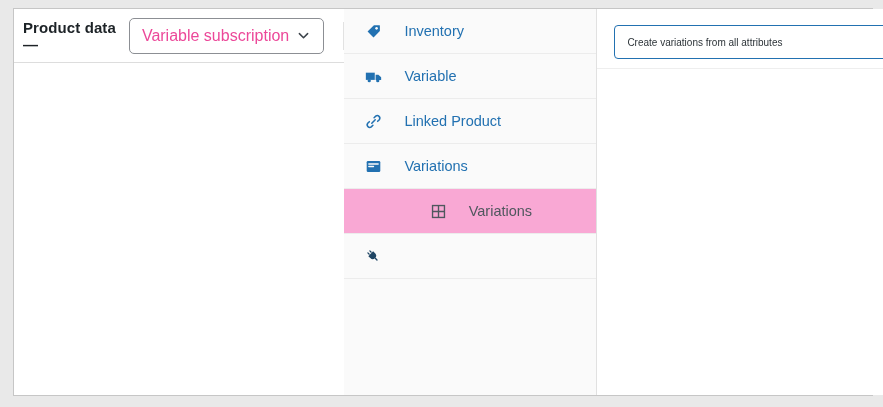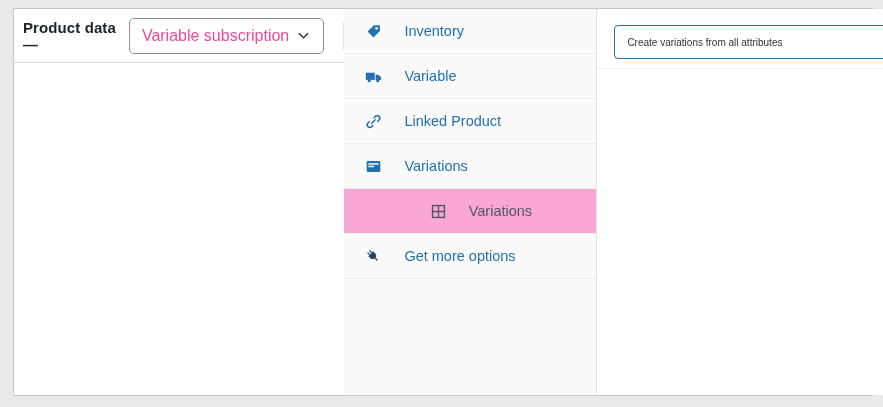--- a/index.html
+++ b/index.html
@@ -163,21 +163,20 @@
           <span class="icon">
             <svg viewBox="0 0 20 20" fill="currentColor">
                 <g transform="rotate(-45 10 10)">
                   <rect x="7.6" y="1.6" width="1.5" height="3.6" rx=".7"></rect>
                   <rect x="10.9" y="1.6" width="1.5" height="3.6" rx=".7"></rect>
                   <path d="M6 5.4h8v3.2a4 4 0 0 1-8 0V5.4z"></path>
                   <rect x="9.2" y="12.2" width="1.6" height="4.4" rx=".8"></rect>
                 </g>
               </svg>
           </span>
-          <span class="label">Get more options</span>
         </li>
       </ul>
 
       <div class="main">
         <div class="toolbar">
           <div class="select action-select">
             <span>Create variations from all attributes</span>
             <svg class="chev" width="15" height="15" viewBox="0 0 20 20">
                 <path d="M4.5 7.5l5.5 5.5 5.5-5.5" fill="none" stroke="#2c3338" stroke-width="2" stroke-linecap="round" stroke-linejoin="round"></path>
               </svg>

